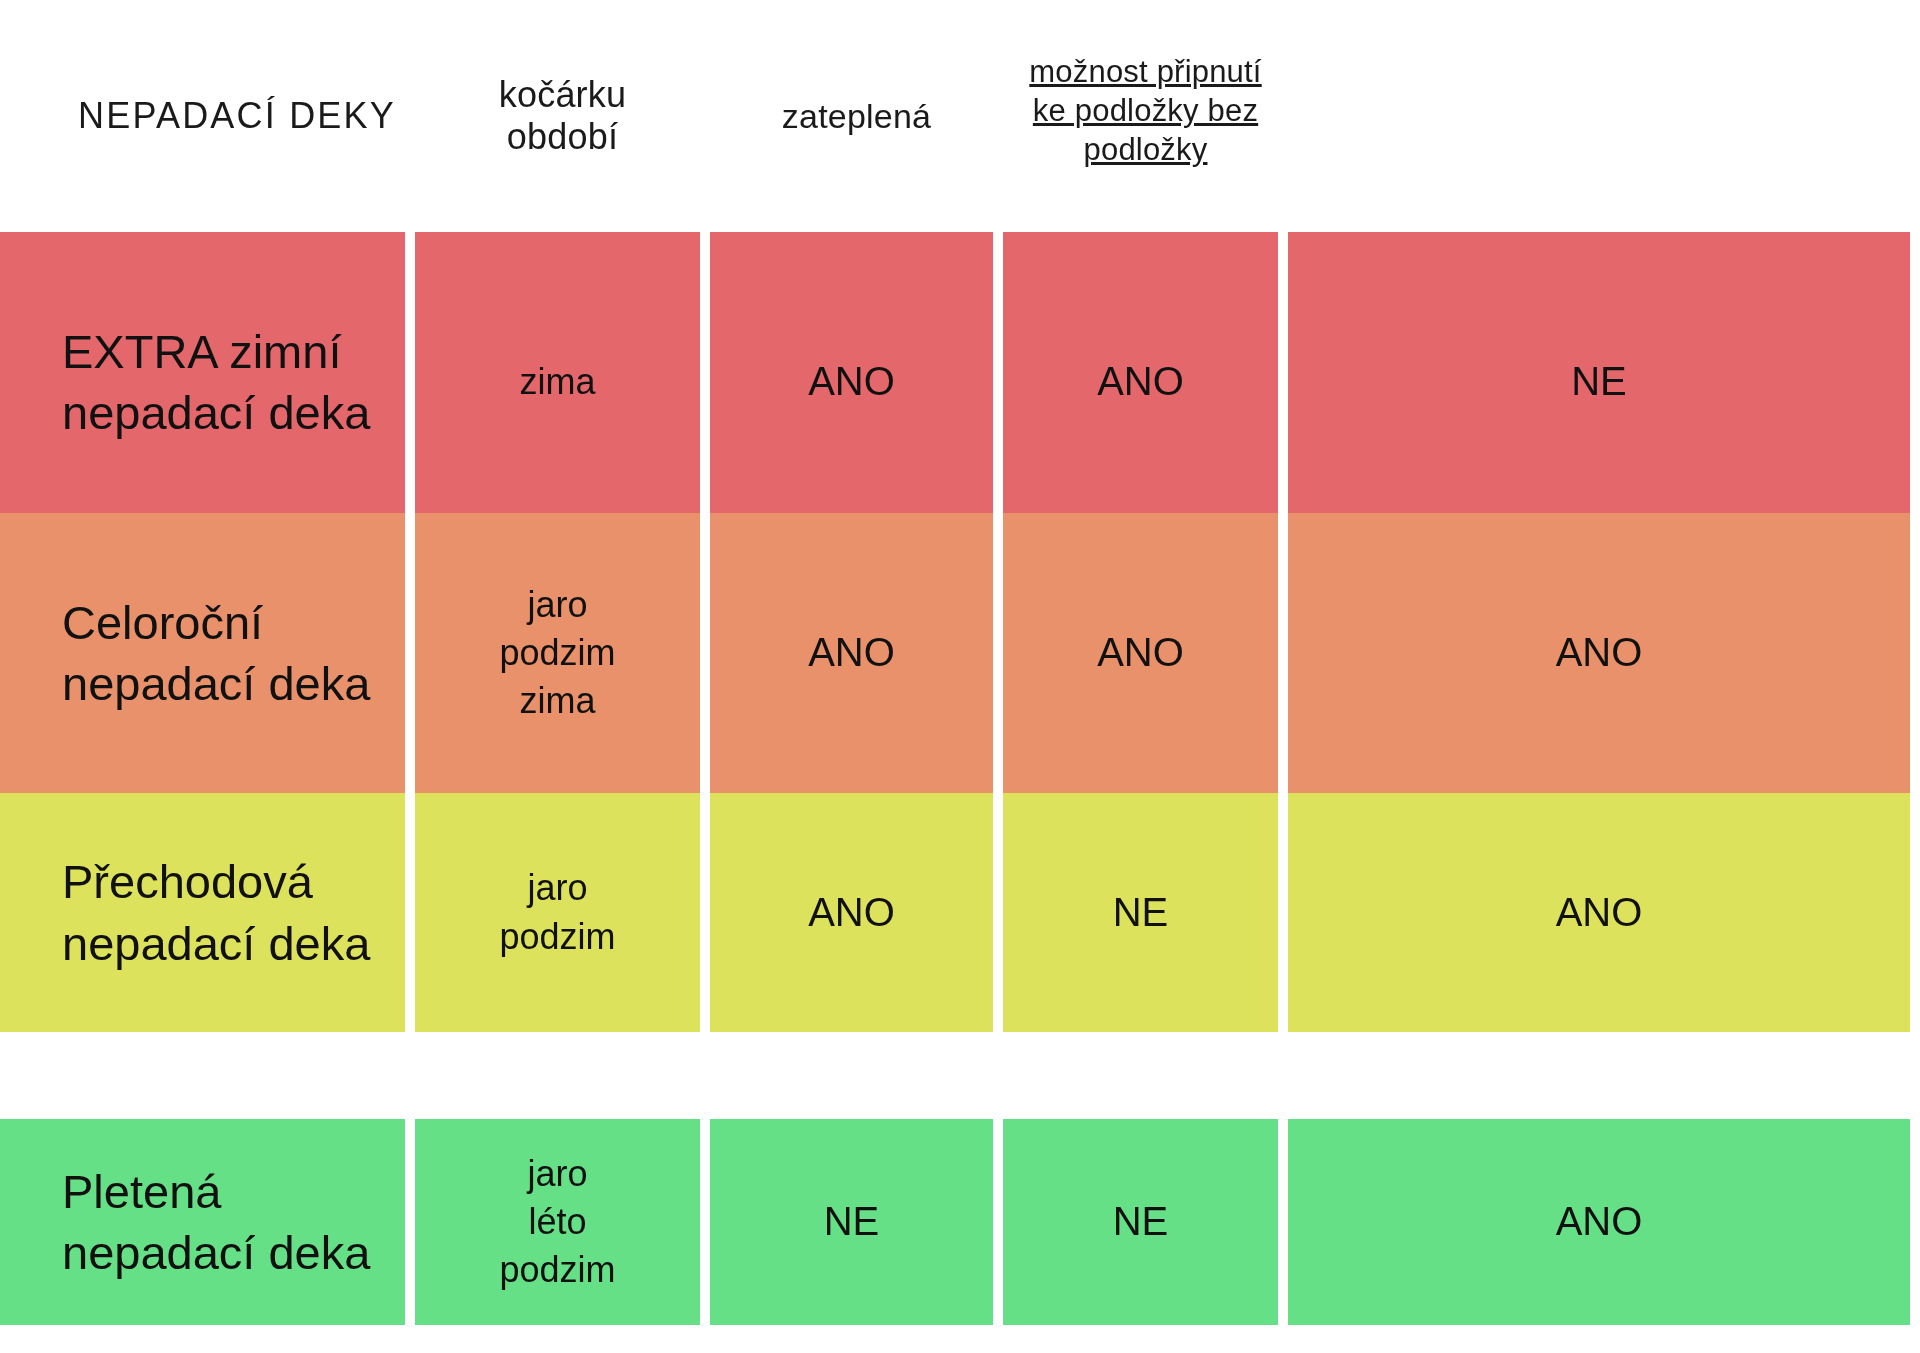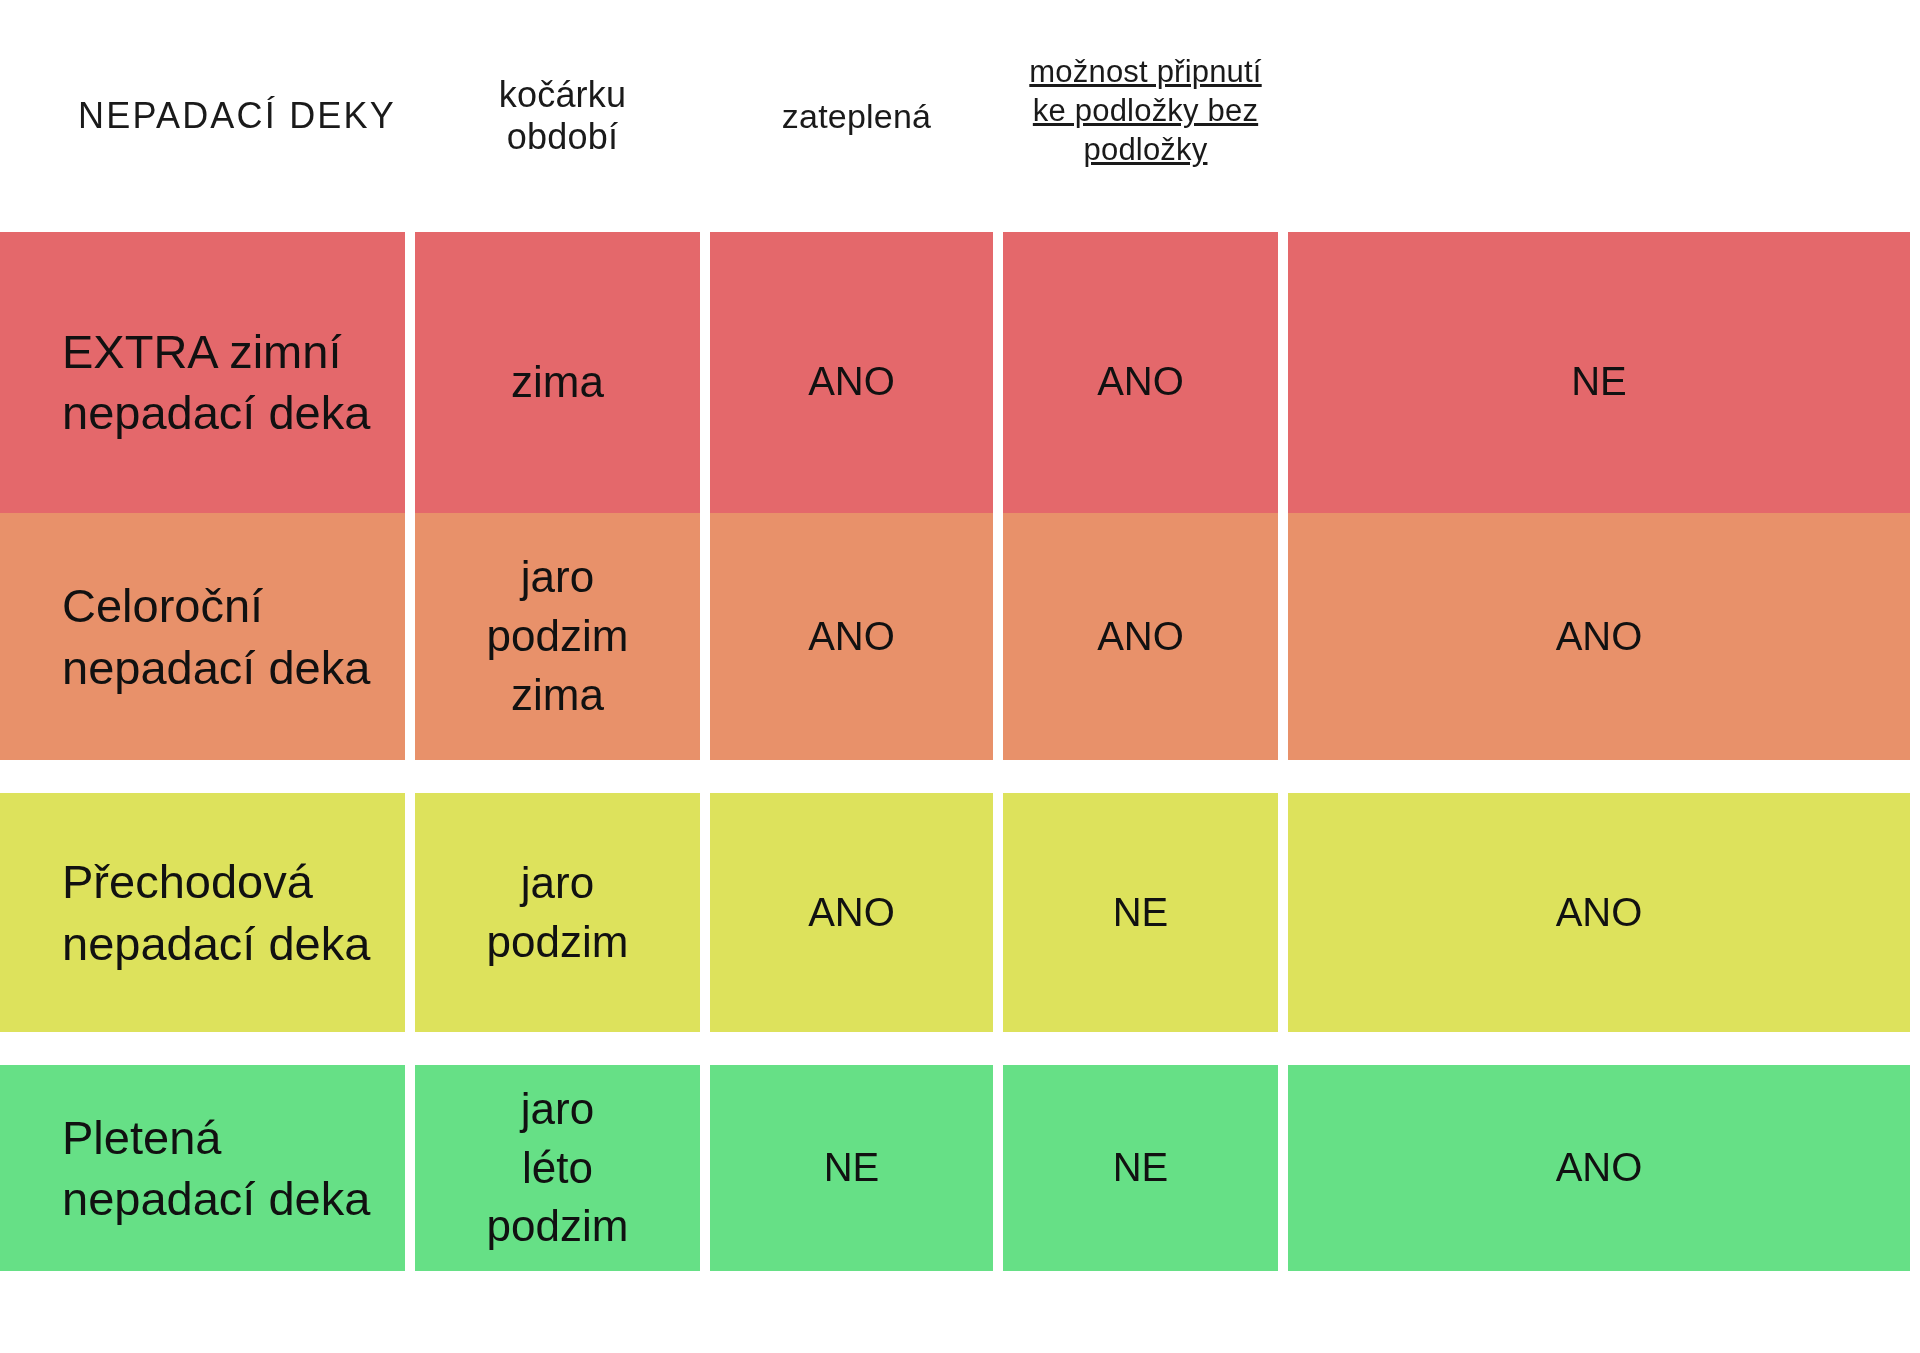--- a/index.html
+++ b/index.html
@@ -84,32 +84,32 @@
     margin-right: 0;
   }
   .data-row .cell.label-cell {
     justify-content: flex-start;
     padding-left: 62px;
     font-size: 47px;
     line-height: 1.3;
     text-align: left;
   }
   .data-row .cell.season-cell {
-    font-size: 44px;
+    font-size: 36px;
     line-height: 1.34;
     text-align: center;
   }
   .data-row .cell.value-cell {
     font-size: 40px;
   }
 
   #row-0 { top: 232px; height: 300px; }
-  #row-1 { top: 513px; height: 247px; }
+  #row-1 { top: 513px; height: 280px; }
   #row-2 { top: 793px; height: 239px; }
-  #row-3 { top: 1065px; height: 206px; }
+  #row-3 { top: 1119px; height: 206px; }
 
   .stack { display: block; }
   .stack > span { display: block; }
 </style>
 </head>
 <body>
 
 <div id="comparison-table">
 
   <div class="grid-row" id="header-row">

